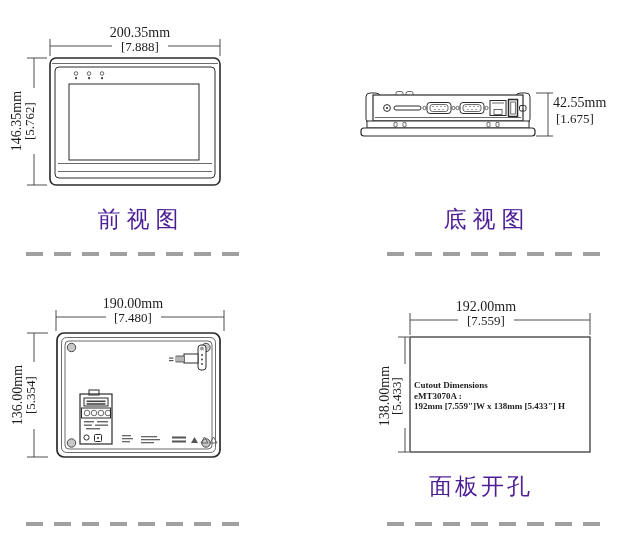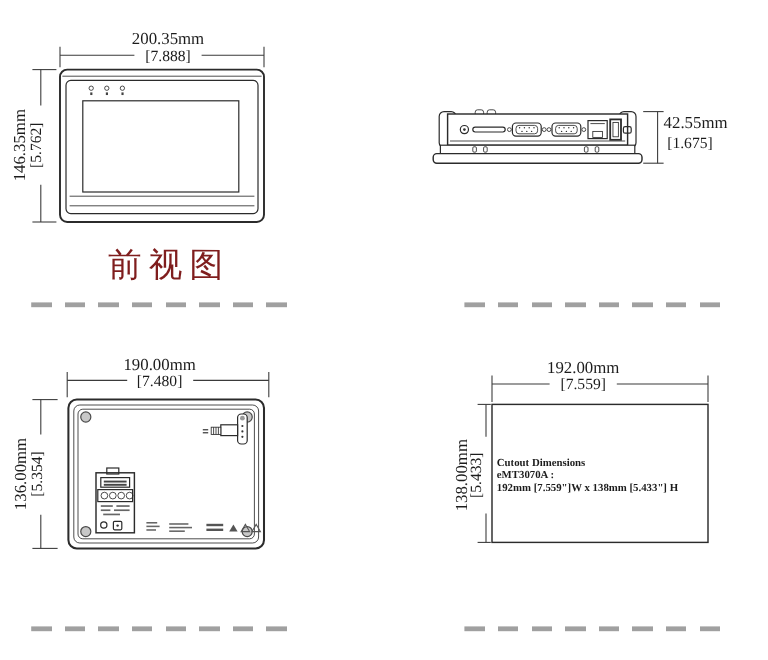--- a/index.html
+++ b/index.html
@@ -12,21 +12,21 @@
   .lnT  { stroke:#2b2b2b; fill:none; stroke-width:1.7; }
   .lnt  { stroke:#2b2b2b; fill:none; stroke-width:0.7; }
   .fillw{ fill:#ffffff; }
   .dimln{ stroke:#3a3a3a; fill:none; stroke-width:0.9; }
   text  { fill:#1c1c1c; font-family:"Liberation Serif","DejaVu Serif",serif; }
   .dim  { font-size:14px; }
   .dimb { font-size:13px; }
   .note { font-size:9px; font-weight:bold; }
   .view-label {
     position:absolute; width:220px; text-align:center;
-    color:#7f1d1d; font-size:28px; letter-spacing:6px; line-height:1.1;
+    color:#4c1d95; font-size:23px; letter-spacing:6px; line-height:1.1;
     font-family:"Liberation Serif","DejaVu Serif",serif;
   }
   .view-label.sp2 { letter-spacing:3px; }
   .dash {
     position:absolute; height:4px;
     background:repeating-linear-gradient(90deg,#a0a0a0 0 17px,transparent 17px 28px);
   }
 </style>
 </head>
 <body>
@@ -242,19 +242,21 @@
       <g>
         <rect class="ln fillw" x="410" y="337" width="180" height="115" style="stroke-width:1.2"></rect>
         <text class="note" x="414" y="388">Cutout Dimensions</text>
         <text class="note" x="414" y="398.5">eMT3070A :</text>
         <text class="note" x="414" y="409">192mm [7.559"]W x 138mm [5.433"] H</text>
       </g>
     </g>
   </svg>
 
   <div class="view-label" style="left:31px; top:207px;">前视图</div>
+  <div class="view-label" style="left:377px; top:207px;">底视图</div>
+  <div class="view-label sp2" style="left:371px; top:474px;">面板开孔</div>
 
   <div class="dash" style="left:26px;  top:252px; width:223px;"></div>
   <div class="dash" style="left:387px; top:252px; width:218px;"></div>
   <div class="dash" style="left:26px;  top:522px; width:223px;"></div>
   <div class="dash" style="left:387px; top:522px; width:218px;"></div>
 
 </div>
 
 </body></html>

